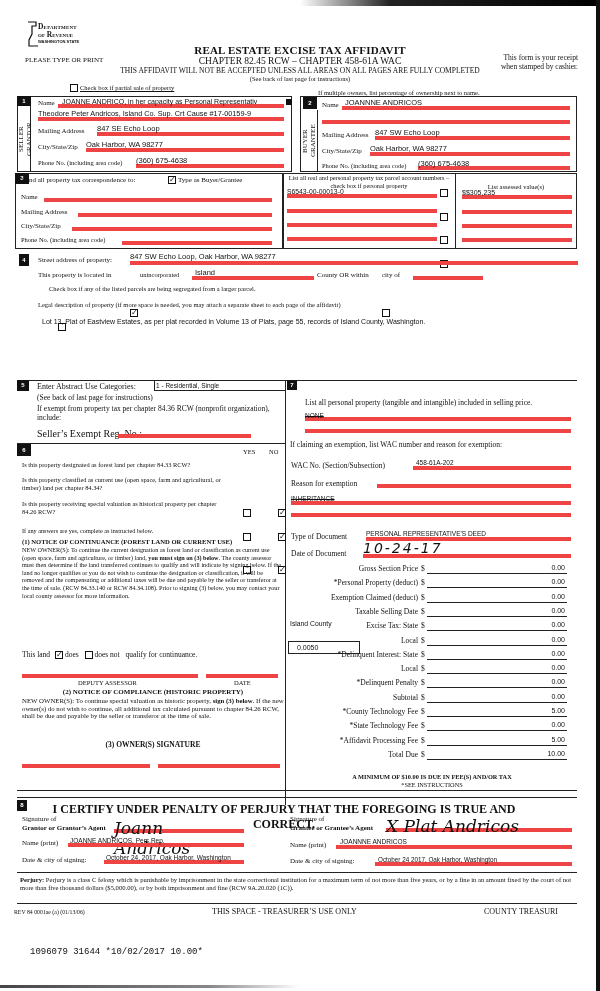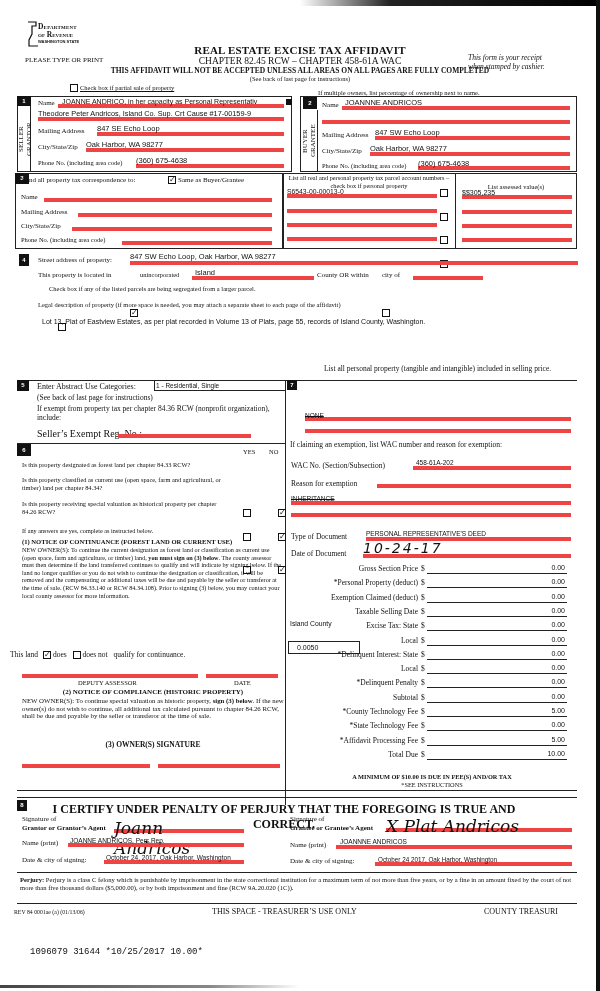--- a/index.html
+++ b/index.html
@@ -8,24 +8,24 @@
   .topbar { left: 300px; top: 0; width: 300px; height: 6px; background: linear-gradient(90deg, #fff 0%, #222 30%, #000 100%); }
   .rightbar { left: 596px; top: 0; width: 4px; height: 991px; background: #111; }
   .botbar { left: 0; top: 985px; width: 300px; height: 3px; background: linear-gradient(90deg, #444, #888 70%, #fff); }
   .logo { left: 26px; top: 20px; width: 70px; height: 30px; }
   .logo .t1 { position: absolute; left: 12px; top: 2px; font-size: 7.5px; font-weight: bold; font-variant: small-caps; letter-spacing: 0.2px; }
   .logo .t2 { position: absolute; left: 12px; top: 10px; font-size: 7.5px; font-weight: bold; font-variant: small-caps; }
   .logo .t3 { position: absolute; left: 12px; top: 19px; font-size: 4px; font-weight: bold; font-family: "Liberation Sans", sans-serif; }
   .logo svg { position: absolute; left: 0; top: 0; }
   .title { left: 150px; top: 44px; width: 300px; text-align: center; font-size: 11px; font-weight: bold; letter-spacing: 0.2px; }
   .subtitle { left: 150px; top: 56px; width: 300px; text-align: center; font-size: 9.5px; }
-  .warning { left: 60px; top: 66px; width: 480px; text-align: center; font-size: 7.5px; font-weight: bold; }
+  .warning { left: 60px; top: 66px; width: 480px; text-align: center; font-size: 7.5px; font-weight: normal; }
   .seeback { left: 150px; top: 75px; width: 300px; text-align: center; font-size: 6.5px; }
   .pleasetype { left: 25px; top: 56px; font-size: 7px; }
-  .receipt { left: 468px; top: 53px; width: 110px; text-align: left; font-size: 7.5px; line-height: 9px; font-style: italic; }
+  .receipt { left: 468px; top: 53px; width: 110px; text-align: right; font-size: 7.5px; line-height: 9px; }
   .cb { display: inline-block; width: 8px; height: 8px; border: 1px solid #111; vertical-align: middle; position: relative; background: #fff; }
   .cb.checked::after { content: "\2713"; position: absolute; left: 0px; top: -2px; font-size: 8px; line-height: 10px; font-family: "DejaVu Sans", sans-serif; }
   .badge { background: #111; color: #fff; font-size: 6px; text-align: center; font-weight: bold; font-family: "Liberation Sans", sans-serif; }
   .box { border: 1px solid #222; }
   .label { font-size: 7px; white-space: nowrap; }
   .val { font-family: "Liberation Sans", sans-serif; font-size: 7.5px; white-space: nowrap; }
   .uline { border-bottom: 4px solid #ef4444; }
   .vtext { writing-mode: vertical-rl; transform: rotate(180deg); font-size: 7px; text-align: center; line-height: 8px; }
   .sig { font-family: "DejaVu Serif", serif; font-style: italic; font-size: 17px; }
   .hand { font-family: "DejaVu Sans", sans-serif; font-style: italic; font-size: 14px; letter-spacing: 2px; }
@@ -125,21 +125,21 @@
 <div class="abs uline" style="left:418px;top:159px;width:152px;height:11px;">
   <span class="val">(360) 675-4638</span>
 </div>
 
 
 <div class="abs box" style="left:15px;top:173px;width:268px;height:76px;"></div>
 <div class="abs badge" style="left:15px;top:173px;width:14px;height:11px;line-height:11px;">3</div>
 <div class="abs label" style="left:22px;top:176px;">Send all property tax correspondence to:</div>
 <div class="abs" style="left:168px;top:175px;">
   <span class="cb checked"></span>
-  <span class="label">Same as Buyer/Grantee</span>
+  <span class="label">Type as Buyer/Grantee</span>
 </div>
 <div class="abs label" style="left:21px;top:193px;">Name</div>
 <div class="abs uline" style="left:44px;top:192px;width:228px;height:10px;"></div>
 <div class="abs label" style="left:21px;top:208px;">Mailing Address</div>
 <div class="abs uline" style="left:78px;top:207px;width:194px;height:10px;"></div>
 <div class="abs label" style="left:21px;top:222px;">City/State/Zip</div>
 <div class="abs uline" style="left:72px;top:221px;width:200px;height:10px;"></div>
 <div class="abs label" style="left:21px;top:236px;font-size:6.5px;">Phone No. (including area code)</div>
 <div class="abs uline" style="left:122px;top:235px;width:150px;height:10px;"></div>
 
@@ -196,42 +196,42 @@
 <div class="abs" style="left:269px;top:448px;font-size:6.5px;">NO</div>
 <div id="q-rows">
     <div><div class="abs small" style="left:22px;top:461px;width:210px;font-size:6.4px;">Is this property designated as forest land per chapter 84.33 RCW?</div><span class="abs cb " style="left:243px;top:462px;"></span><span class="abs cb checked" style="left:270px;top:462px;"></span></div>
     <div><div class="abs small" style="left:22px;top:476px;width:210px;font-size:6.4px;">Is this property classified as current use (open space, farm and agricultural, or timber) land per chapter 84.34?</div><span class="abs cb " style="left:243px;top:477px;"></span><span class="abs cb checked" style="left:270px;top:477px;"></span></div>
     <div><div class="abs small" style="left:22px;top:500px;width:210px;font-size:6.4px;">Is this property receiving special valuation as historical property per chapter 84.26 RCW?</div><span class="abs cb " style="left:243px;top:501px;"></span><span class="abs cb checked" style="left:270px;top:501px;"></span></div>
   </div>
 
 <div class="abs small" style="left:22px;top:527px;">If any answers are yes, complete as instructed below.</div>
 <div class="abs small" style="left:22px;top:538px;font-weight:bold;font-size:6.6px;">(1) NOTICE OF CONTINUANCE  (FOREST LAND OR CURRENT USE)</div>
 <div class="abs small" style="left:22px;top:546px;width:262px;"><span>NEW OWNER(S): To continue the current designation as forest land or classification as current use (open space, farm and agriculture, or timber) land, </span><b>you must sign on (3) below</b><span>. The county assessor must then determine if the land transferred continues to qualify and will indicate by signing below. If the land no longer qualifies or you do not wish to continue the designation or classification, it will be removed and the compensating or additional taxes will be due and payable by the seller or transferor at the time of sale. (RCW 84.33.140 or RCW 84.34.108). Prior to signing (3) below, you may contact your local county assessor for more information.</span></div>
-<div class="abs" style="left:10px;top:650px;font-size:7.5px;">
+<div class="abs" style="left:22px;top:650px;font-size:7.5px;">
   <span>This land</span>
   <span class="cb checked" style="margin-left:3px;"></span>
   <span>does</span>
   <span class="cb" style="margin-left:4px;"></span>
   <span>does not</span>
   <span style="margin-left:4px;">qualify for continuance.</span>
 </div>
 <div class="abs uline" style="left:22px;top:670px;width:176px;height:8px;"></div>
 <div class="abs uline" style="left:206px;top:670px;width:72px;height:8px;"></div>
 <div class="abs" style="left:78px;top:679px;font-size:6.5px;">DEPUTY ASSESSOR</div>
 <div class="abs" style="left:234px;top:679px;font-size:6.5px;">DATE</div>
 <div class="abs" style="left:22px;top:688px;width:262px;text-align:center;font-size:7px;font-weight:bold;">(2) NOTICE OF COMPLIANCE (HISTORIC PROPERTY)</div>
 <div class="abs small" style="left:22px;top:697px;width:262px;font-size:6.8px;line-height:7.6px;"><span>NEW OWNER(S): To continue special valuation as historic property, </span><b>sign (3) below</b><span>. If the new owner(s) do not wish to continue, all additional tax calculated pursuant to chapter 84.26 RCW, shall be due and payable by the seller or transferor at the time of sale.</span></div>
 <div class="abs" style="left:22px;top:740px;width:262px;text-align:center;font-size:7.5px;font-weight:bold;">(3)  OWNER(S) SIGNATURE</div>
 <div class="abs uline" style="left:22px;top:760px;width:128px;height:8px;"></div>
 <div class="abs uline" style="left:158px;top:760px;width:122px;height:8px;"></div>
 
 
 <div class="abs" style="left:287px;top:380px;width:290px;height:1px;background:#222;"></div>
 <div class="abs badge" style="left:287px;top:380px;width:10px;height:10px;line-height:10px;">7</div>
-<div class="abs" style="left:305px;top:363px;width:265px;font-size:7.5px;line-height:11px;text-align:center;">List all  personal property (tangible and intangible) included in selling price.</div>
+<div class="abs" style="left:305px;top:397px;width:265px;font-size:7.5px;line-height:11px;">List all  personal property (tangible and intangible) included in selling price.</div>
 <div class="abs uline" style="left:305px;top:411px;width:266px;height:10px;">
   <span class="val" style="font-size:6.5px;text-decoration:line-through;">NONE</span>
 </div>
 <div class="abs uline" style="left:305px;top:425px;width:266px;height:8px;"></div>
 <div class="abs" style="left:287px;top:440px;width:290px;font-size:7.5px;padding-left:3px;">If claiming an exemption, list WAC number and reason for exemption:</div>
 <div class="abs" style="left:291px;top:461px;font-size:7.5px;">WAC No. (Section/Subsection)</div>
 <div class="abs uline" style="left:413px;top:458px;width:158px;height:12px;">
   <span class="val" style="font-size:6.5px;margin-left:3px;">458-61A-202</span>
 </div>
 <div class="abs" style="left:291px;top:479px;font-size:7.5px;">Reason for exemption</div>
@@ -376,16 +376,16 @@
 <div class="abs uline" style="left:375px;top:855px;width:197px;height:11px;">
   <span class="val" style="font-size:6.3px;margin-left:3px;">October 24 2017, Oak Harbor, Washington</span>
 </div>
 
 <div class="abs" style="left:17px;top:872px;width:560px;height:1px;background:#222;"></div>
 <div class="abs" style="left:20px;top:876px;width:560px;font-size:6.6px;line-height:8.4px;"><b>Perjury:</b><span> Perjury is a class C felony which is punishable by imprisonment in the state correctional institution for a maximum term of not more than five years, or by a fine in an amount fixed by the court of not more than five thousand dollars ($5,000.00), or by both imprisonment and fine (RCW 9A.20.020 (1C)).</span></div>
 <div class="abs" style="left:17px;top:903px;width:560px;height:1px;background:#222;"></div>
 <div class="abs" style="left:14px;top:909px;font-size:5.8px;">REV 84 0001ae (a) (01/13/06)</div>
 <div class="abs" style="left:212px;top:907px;font-size:8px;">THIS SPACE - TREASURER’S USE ONLY</div>
 <div class="abs" style="left:484px;top:907px;font-size:8px;white-space:nowrap;">COUNTY TREASURI</div>
-<div class="abs mono" style="left:30px;top:947px;">1096079 31644 *10/25/2017 10.00*</div>
+<div class="abs mono" style="left:30px;top:947px;">1096079 31644 *10/02/2017 10.00*</div>
 
 
 
 
 </body></html>

